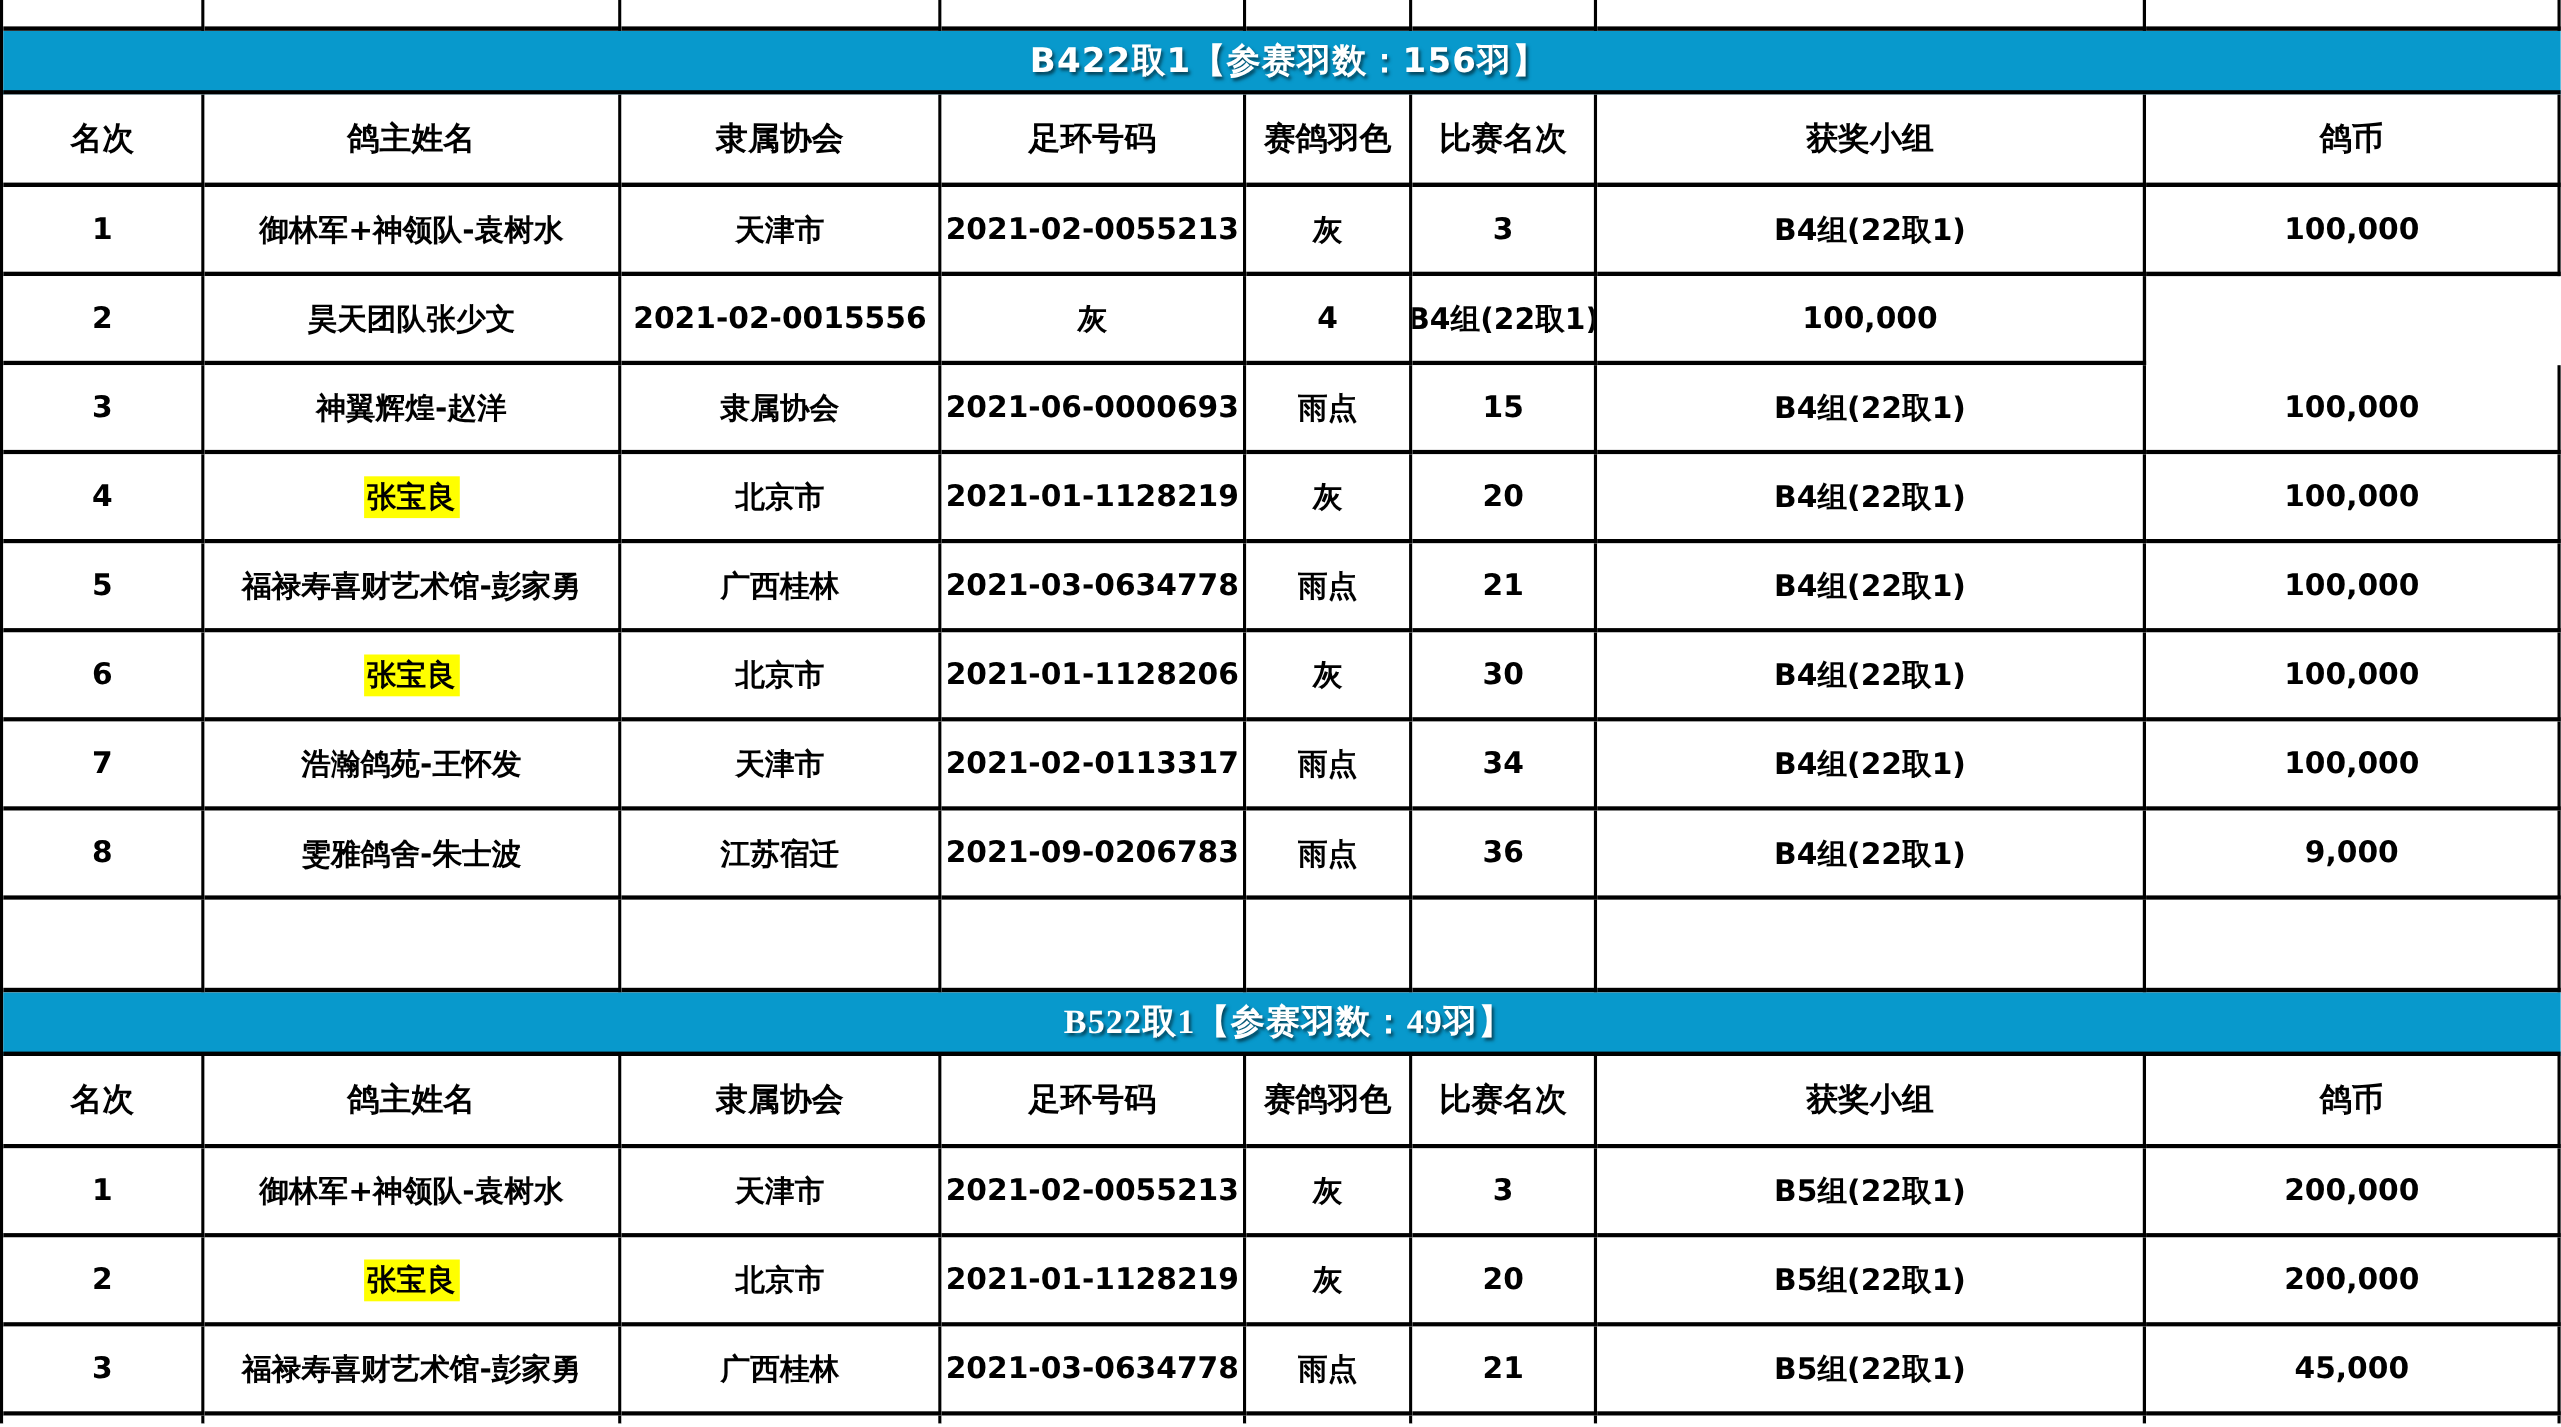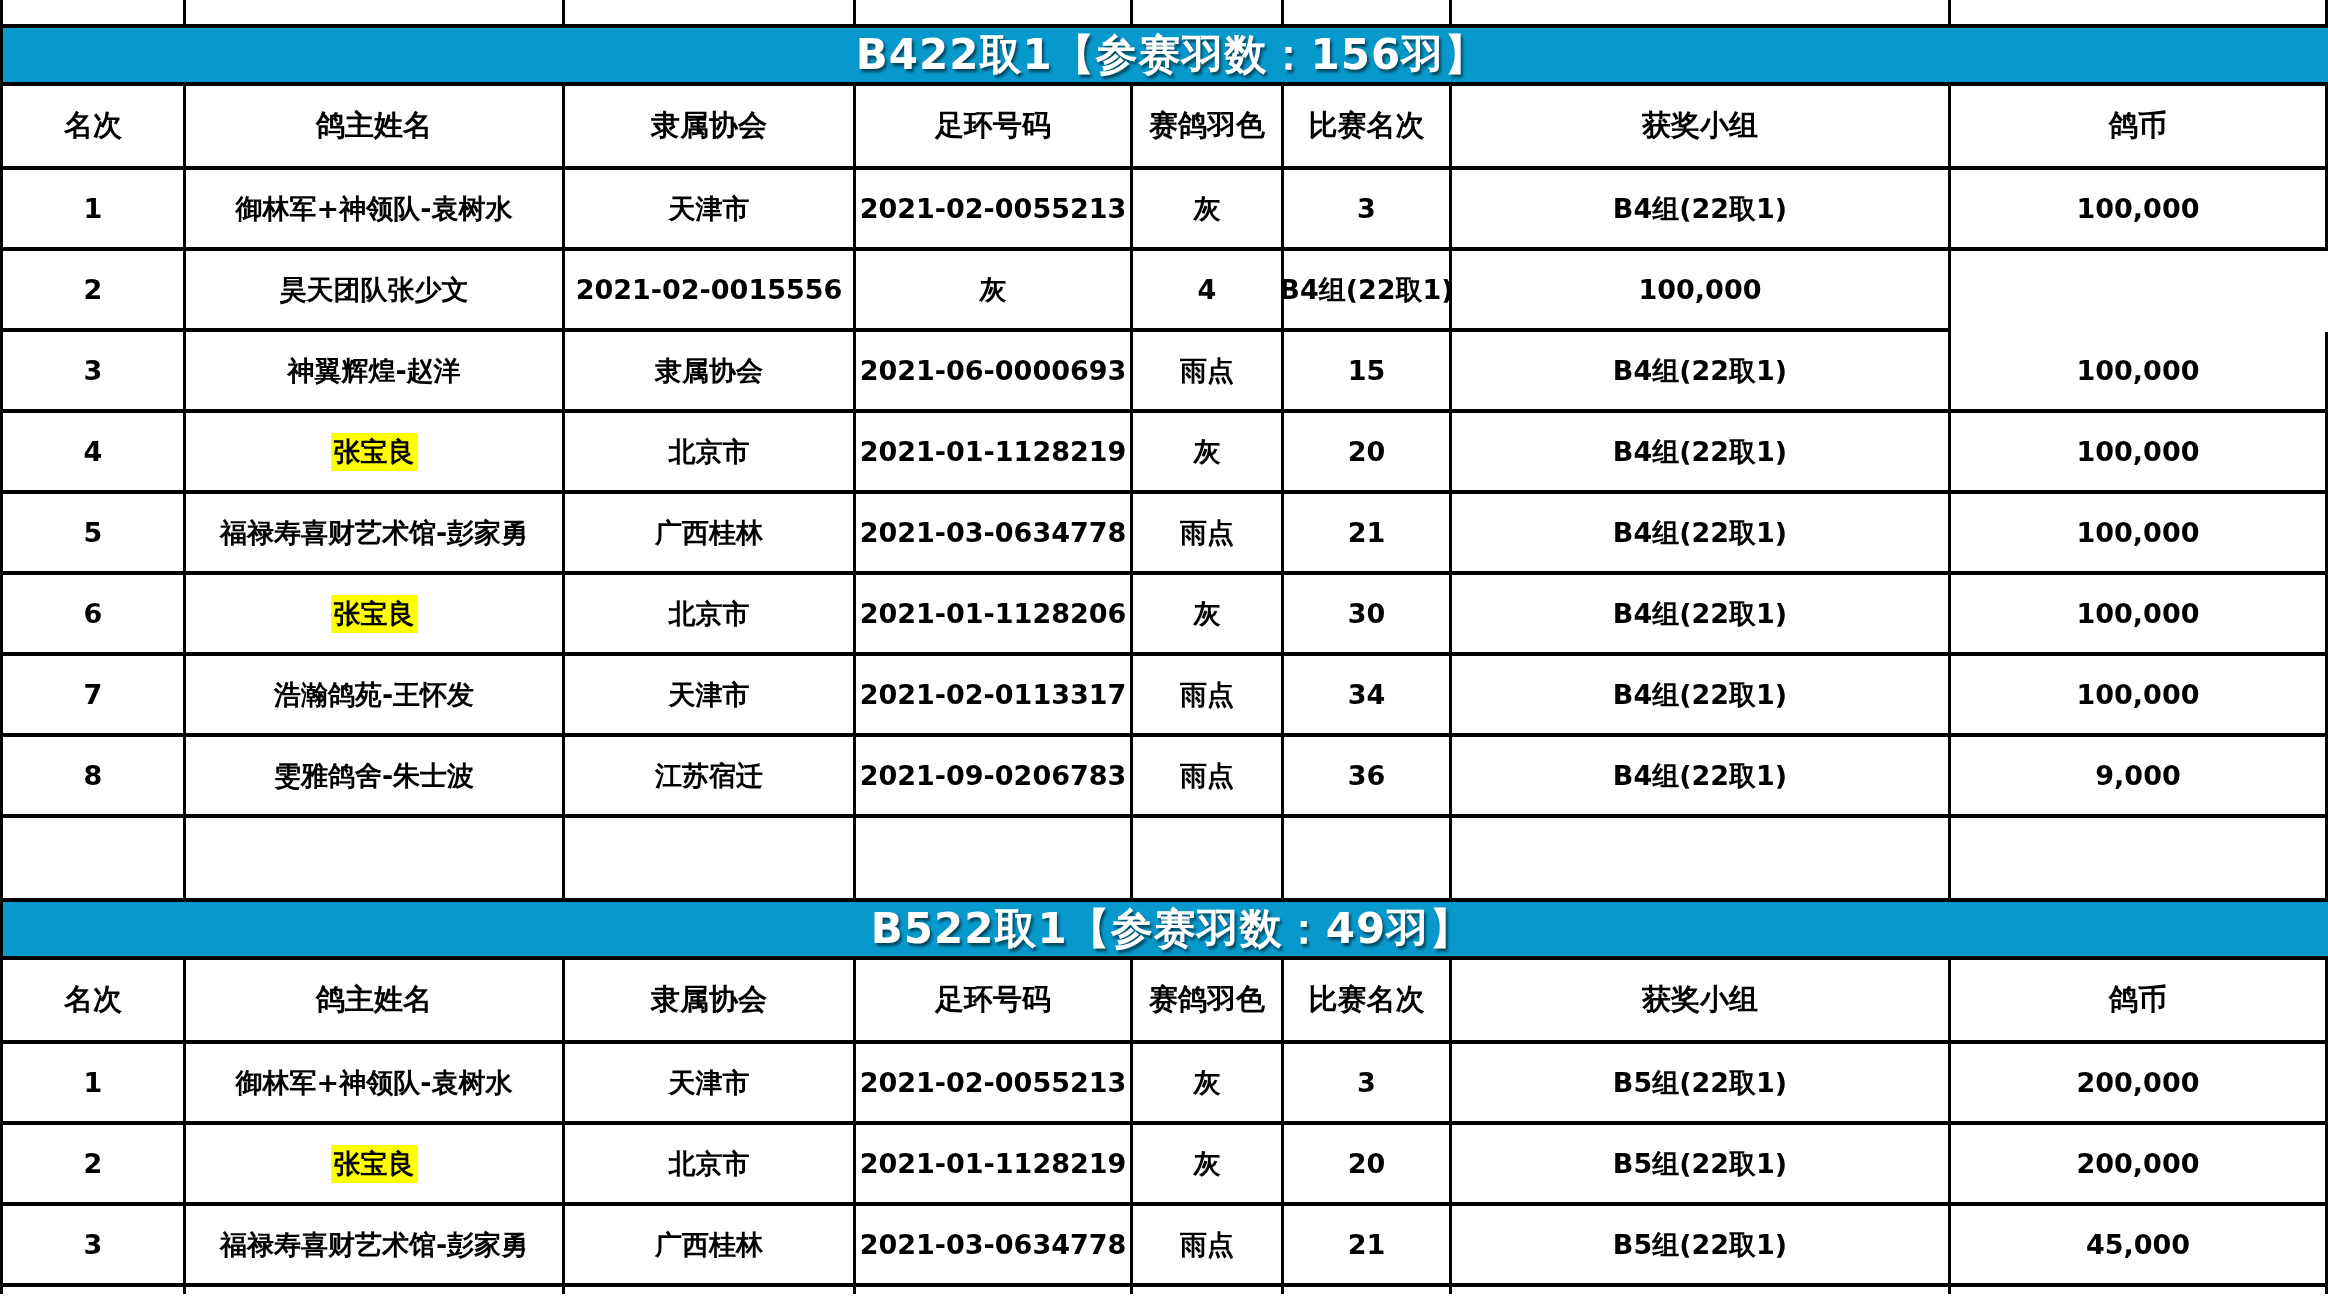--- a/index.html
+++ b/index.html
@@ -42,21 +42,21 @@
   .partial-top { height: 28px; }
   .partial-bottom { height: 7px; }
   .partial-bottom .cell { border-bottom: none; }
   .section-title {
     height: 58px;
     display: flex;
     align-items: center;
     justify-content: center;
     border-bottom: 4px solid #000;
     box-sizing: border-box;
-    font-size: 42px;
+    font-size: 31px;
     letter-spacing: 1px;
     text-shadow: 2px 3px 3px rgba(0,0,0,0.55);
     padding-left: 12px;
   }
   .hl {
     display: inline-block;
     padding: 1px 3px;
   }
 </style>
 </head>
@@ -170,21 +170,21 @@
     <div class="row empty-row">
       <div class="cell"></div>
       <div class="cell"></div>
       <div class="cell"></div>
       <div class="cell"></div>
       <div class="cell"></div>
       <div class="cell"></div>
       <div class="cell"></div>
       <div class="cell"></div>
     </div>
-    <div class="section-title" style="background: rgb(8, 153, 204); color: rgb(255, 255, 255);">B522取1【参赛羽数：49羽】</div>
+    <div class="section-title" style="background: rgb(8, 153, 204); color: rgb(255, 255, 255); font-family: Liberation Serif, serif;">B522取1【参赛羽数：49羽】</div>
     <div class="row header-row">
       <div class="cell">名次</div>
       <div class="cell">鸽主姓名</div>
       <div class="cell">隶属协会</div>
       <div class="cell">足环号码</div>
       <div class="cell">赛鸽羽色</div>
       <div class="cell">比赛名次</div>
       <div class="cell">获奖小组</div>
       <div class="cell">鸽币</div>
     </div>

